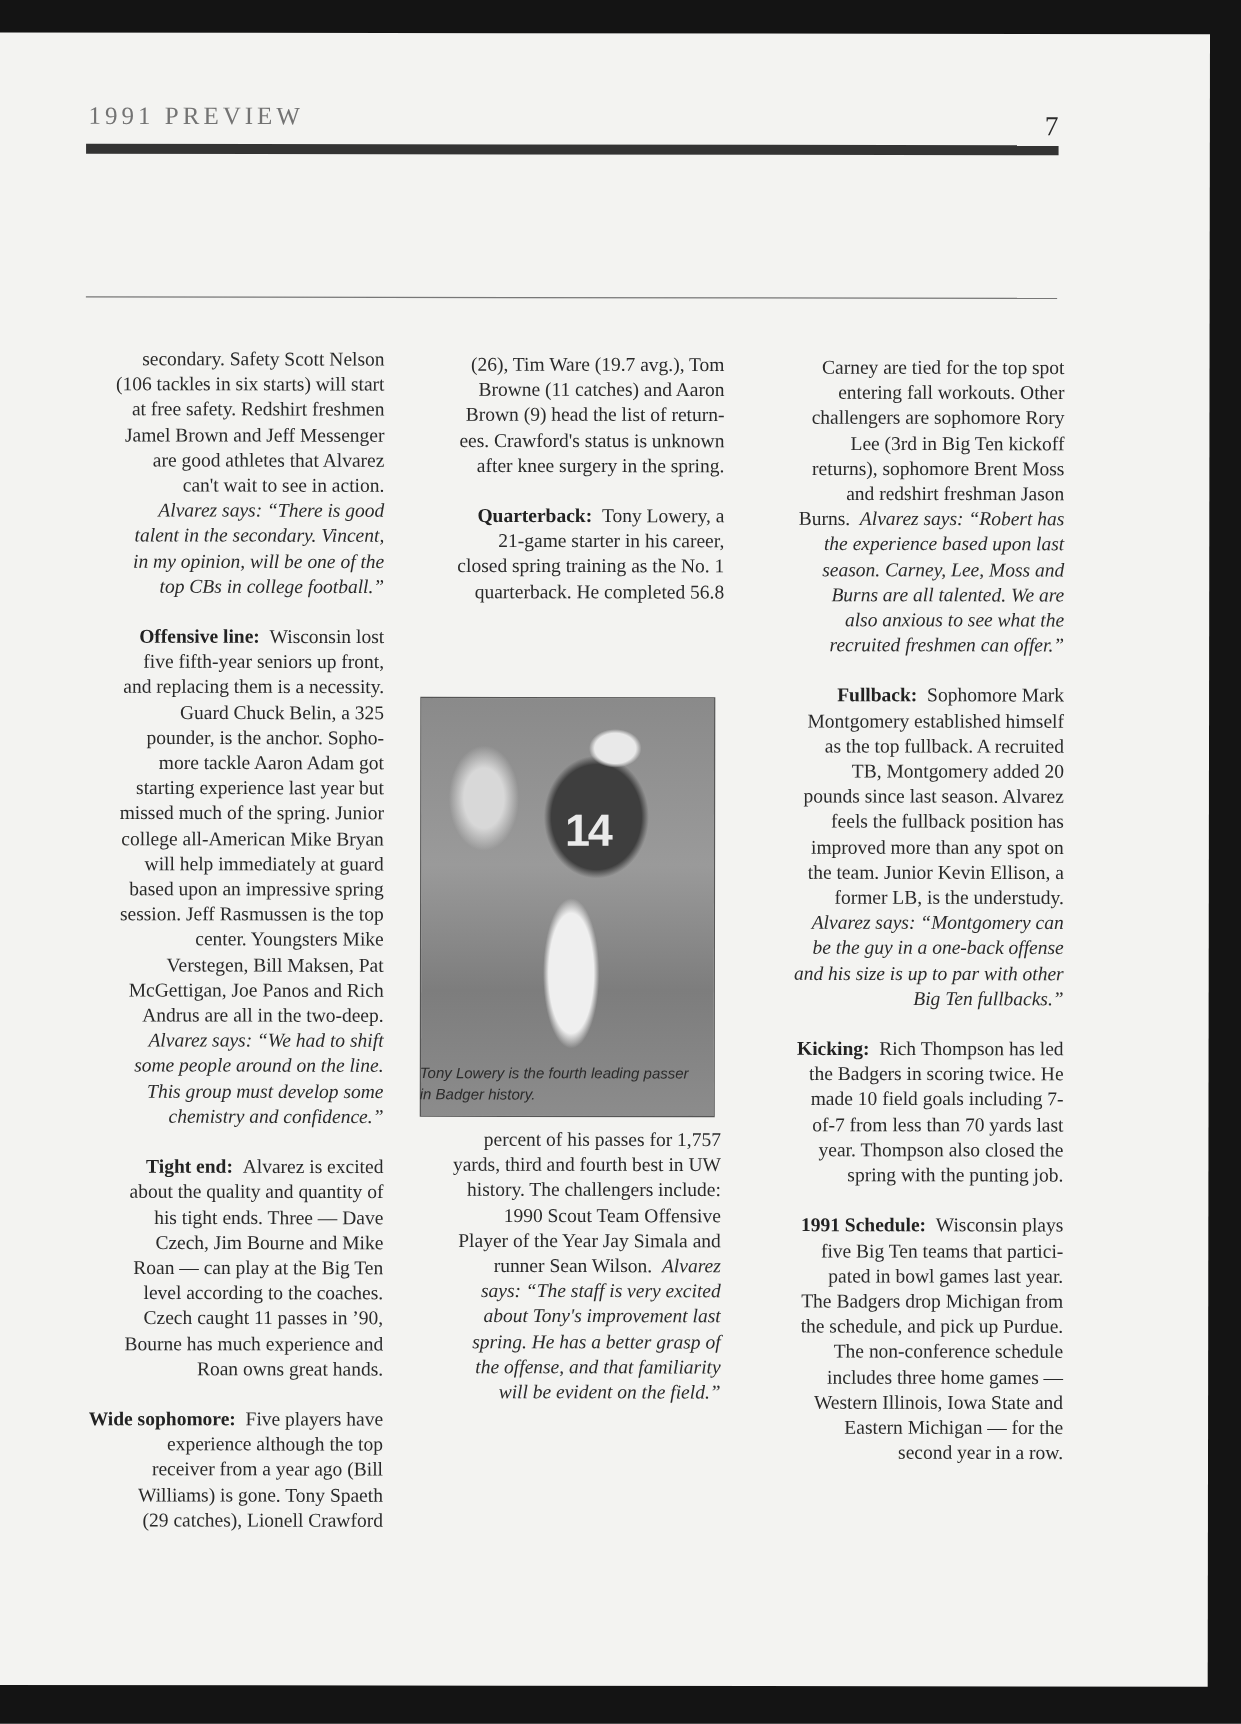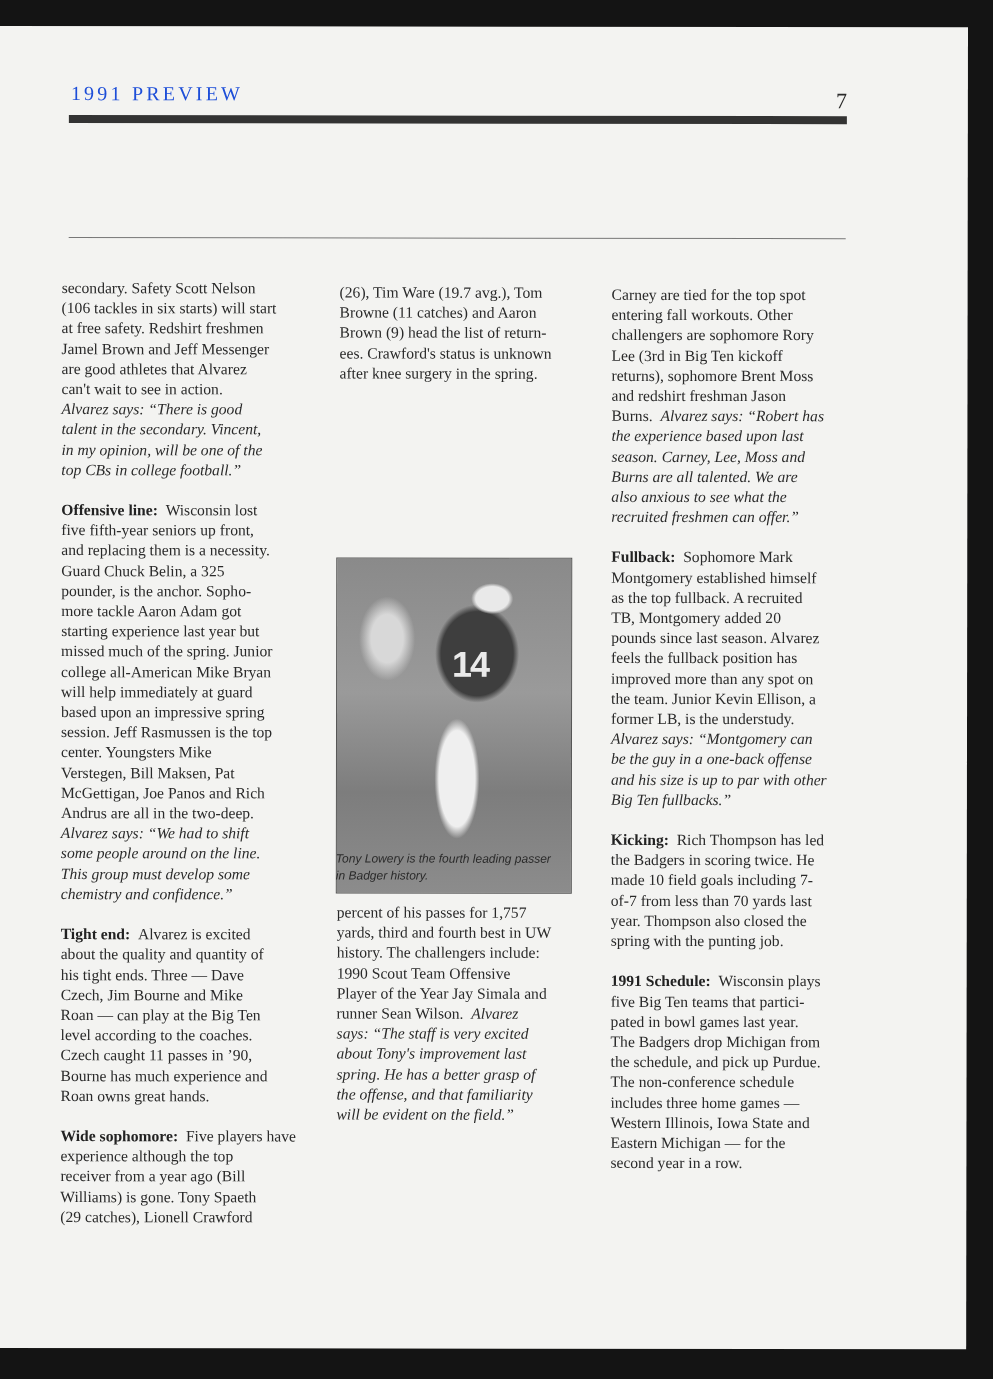--- a/index.html
+++ b/index.html
@@ -10,36 +10,36 @@
     color:#2a2a2a;
   }
   .page {
     position:absolute; left:0; top:26px; width:968px; height:1322px;
     background:#f3f3f1;
     transform:rotate(0.08deg);
     transform-origin:0 0;
   }
   .running-head {
     position:absolute; left:71px; top:56px;
-    font-size:20px; letter-spacing:3.2px; color:#1d4ed8;
+    font-size:20px; letter-spacing:3.2px; color:#737373;
     font-family:"Liberation Serif", serif;
   }
   .page-number {
     position:absolute; left:836px; top:61px; font-size:22px; color:#2b2b2b;
   }
   .thick-rule {
     position:absolute; left:69px; top:89px; width:778px; height:8px; background:#333;
   }
   .thin-rule {
     position:absolute; left:69px; top:211px; width:777px; height:1px; background:#777;
   }
   .col {
     position:absolute; font-size:15.6px; line-height:20.2px; color:#2a2a2a;
   }
-  .col p { margin:0 0 20px 0; }
+  .col p { margin:0 0 20px 0;text-align:right; }
   .col .it { font-style:italic; }
   .col b { font-weight:bold; color:#222; }
   .col1 { left:62px; top:252px; width:246px; }
   .col2 { left:340px; top:256px; width:240px; }
   .col2b { left:338px; top:876px; width:240px; }
   .col3 { left:612px; top:258px; width:240px; }
   .line { display:block; white-space:nowrap; }
   .photo {
     position:absolute; left:337px; top:484px; width:234px; height:334px;
     background:
@@ -126,20 +126,26 @@
   </div>
 
   <div class="col col2">
     <p>
       <span class="line">(26), Tim Ware (19.7 avg.), Tom</span>
       <span class="line">Browne (11 catches) and Aaron</span>
       <span class="line">Brown (9) head the list of return-</span>
       <span class="line">ees.  Crawford's status is unknown</span>
       <span class="line">after knee surgery in the spring.</span>
     </p>
+    <p>
+      <span class="line"><b>Quarterback:</b>&nbsp;&nbsp;<span>Tony Lowery, a</span></span>
+      <span class="line">21-game starter in his career,</span>
+      <span class="line">closed spring training as the No. 1</span>
+      <span class="line">quarterback.  He completed 56.8</span>
+    </p>
   </div>
 
   <div class="photo" title="Football player #14 in passing motion">
     <span class="num">14</span>
   </div>
   <div class="caption">
     <span class="line">Tony Lowery is the fourth leading passer</span>
     <span class="line">in Badger history.</span>
   </div>
 

